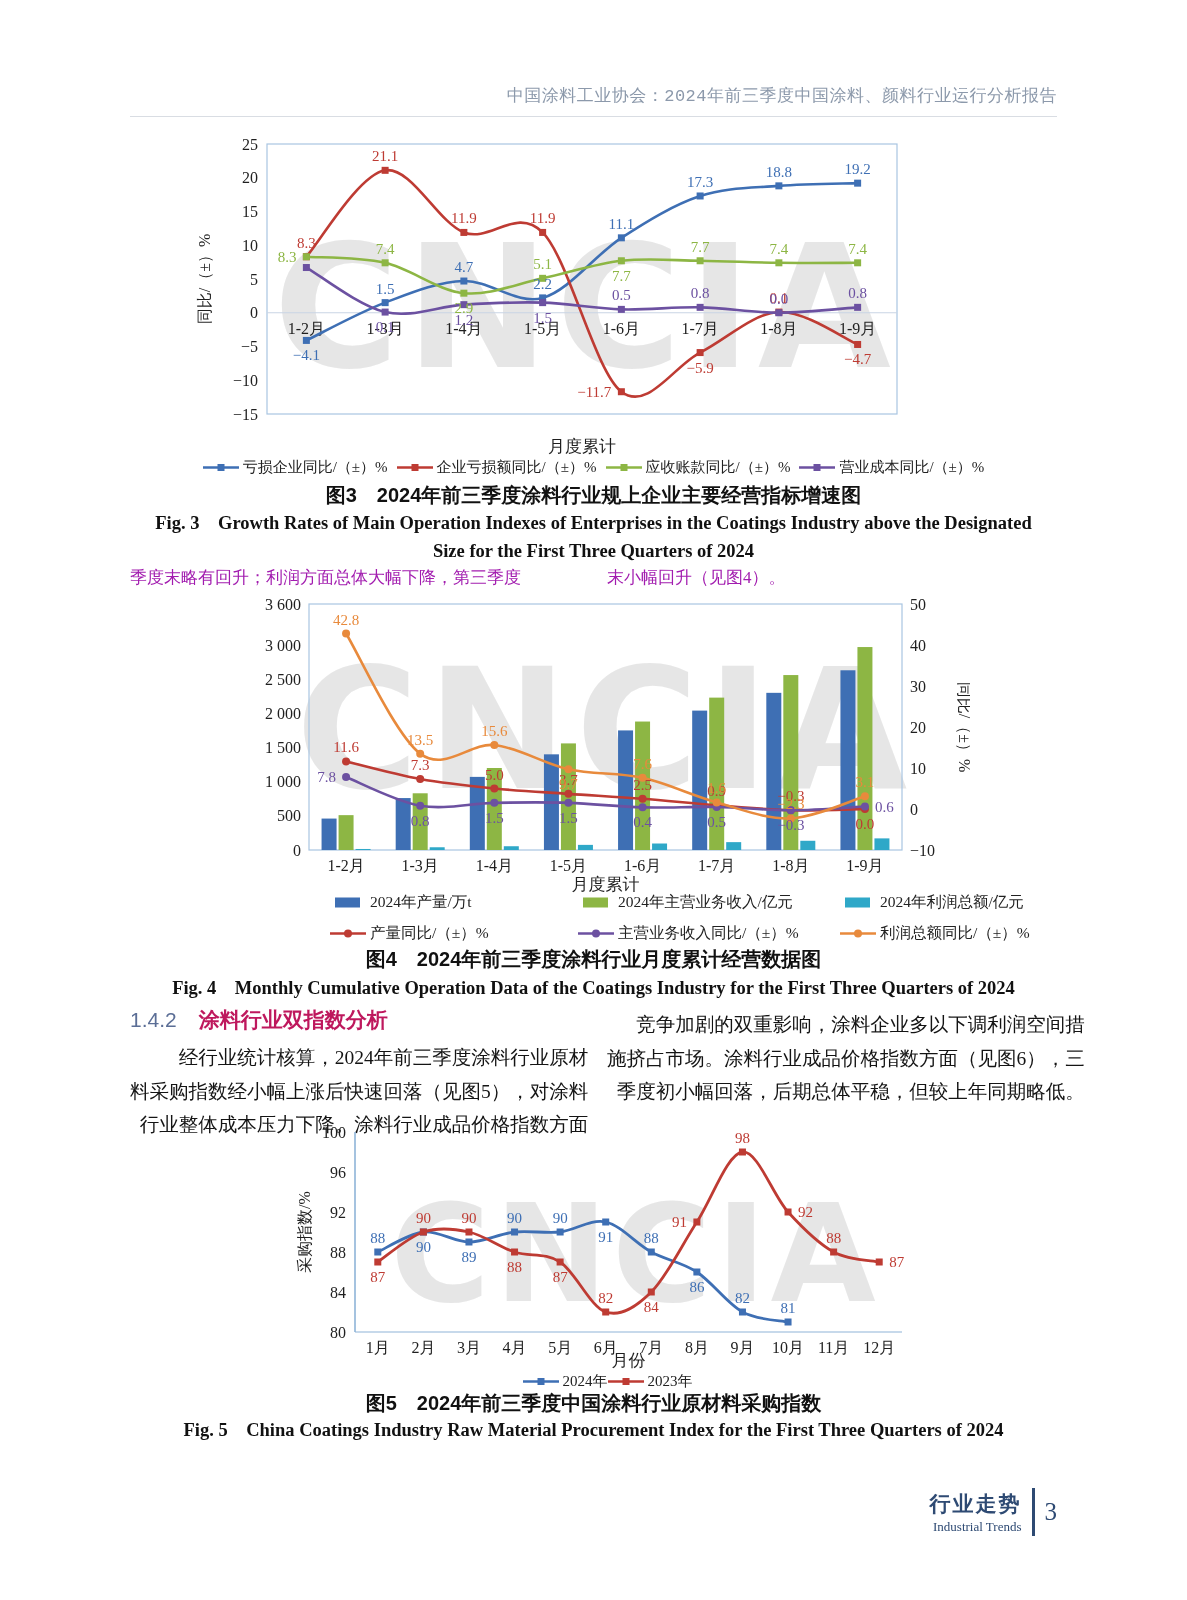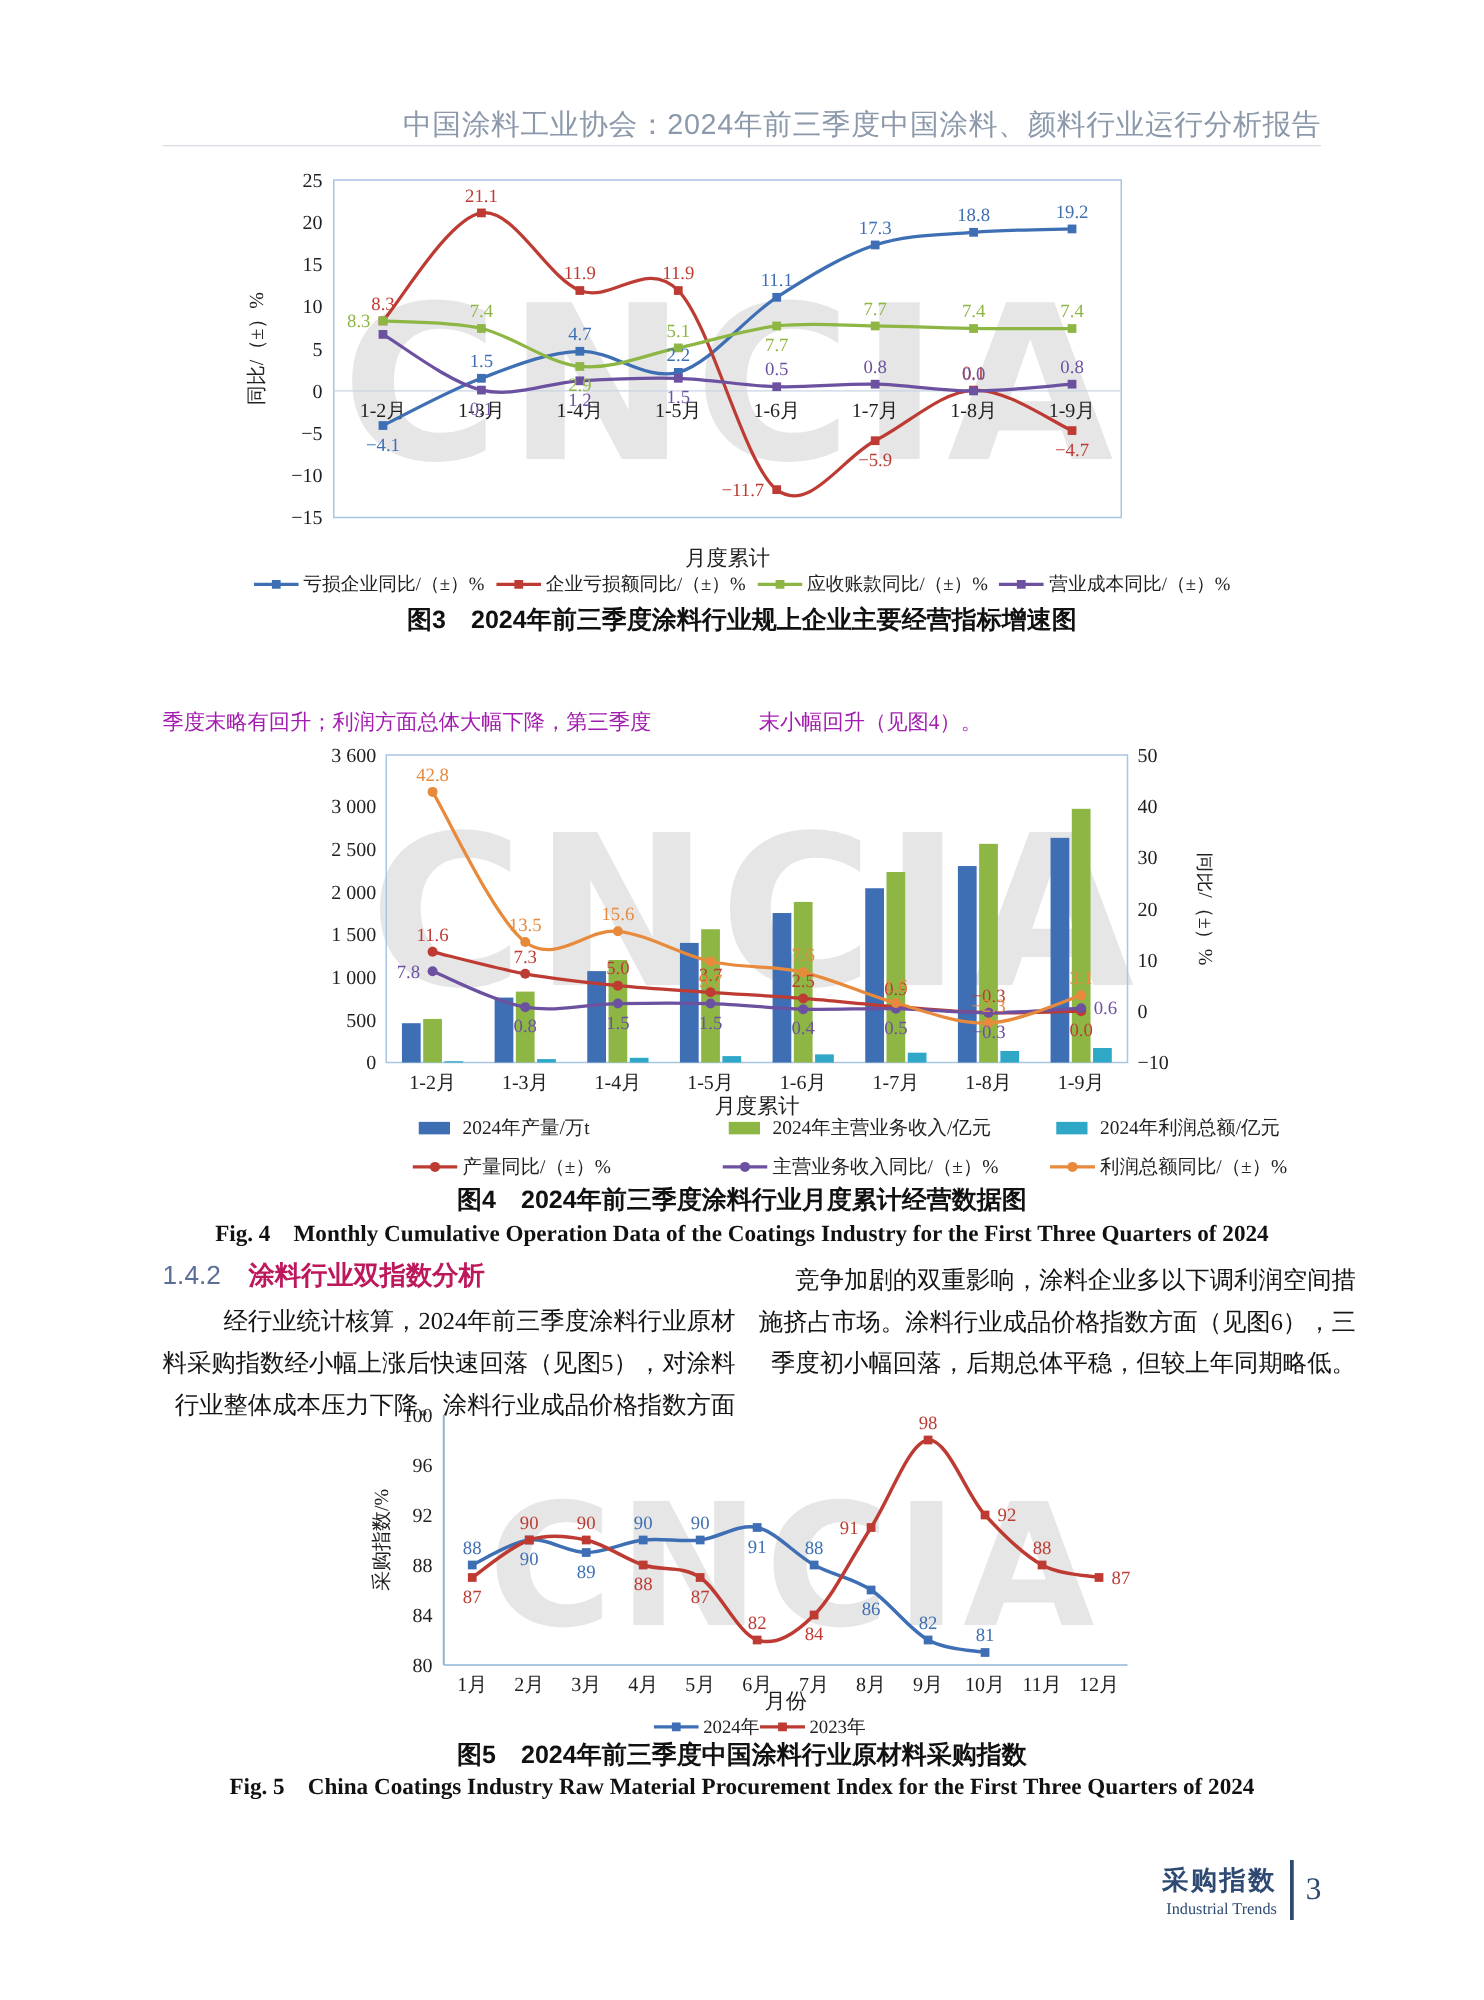--- a/index.html
+++ b/index.html
@@ -1,19 +1,19 @@
 <!DOCTYPE html>
 <html><head>
 <meta charset="utf-8">
 <style>
   html,body{margin:0;padding:0;background:#ffffff;}
   .page{position:relative;width:1187px;height:1600px;background:#fff;overflow:hidden;
         font-family:"Liberation Serif","DejaVu Serif",serif;color:#1a1a1a;}
-  .hdr{position:absolute;top:84px;right:130px;font-size:23px;color:#8C99AB;
-       font-family:Liberation Sans, sans-serif;letter-spacing:.5px;text-align:center;}
+  .hdr{position:absolute;top:84px;right:130px;font-size:17px;color:#8C99AB;
+       font-family:Liberation Mono, monospace;letter-spacing:.5px;text-align:center;}
   .hrule{position:absolute;left:130px;right:130px;top:116px;height:1px;background:#d9dde3;}
   .figure{position:absolute;}
   .figure svg{position:relative;z-index:1;display:block;}
   svg text{font-family:"Liberation Serif","DejaVu Serif",serif;}
   .watermark{position:absolute;z-index:0;font-family:"DejaVu Sans","Liberation Sans",sans-serif;
              font-weight:800;color:#d7d7d7;opacity:.6;line-height:1;text-align:center;
              user-select:none;pointer-events:none;}
   .legend{position:absolute;z-index:2;display:flex;align-items:center;font-size:15px;color:#222;}
   .lg-item{display:flex;align-items:center;gap:3px;white-space:nowrap;}
   .lg-t{padding-left:1px;}
@@ -161,20 +161,21 @@
       </span>
       <span class="lg-item">
         <svg width="36" height="13">
           <line x1="0" y1="6.5" x2="36" y2="6.5" stroke="#6C51A1" stroke-width="2.6"></line>
           <rect x="14.5" y="3" width="7" height="7" fill="#6C51A1"></rect>
         </svg>
         <span class="lg-t">营业成本同比/（±）%</span>
       </span>
     </div>
   <div class="cap-cn" style="top:482px">图3　2024年前三季度涂料行业规上企业主要经营指标增速图</div>
+  <div class="cap-en" style="top:509px;left:140px;width:907px">Fig. 3　Growth Rates of Main Operation Indexes of Enterprises in the Coatings Industry above the Designated Size for the First Three Quarters of 2024</div>
 
   <div class="bodyline" style="left:130px;top:566px">季度末略有回升；利润方面总体大幅下降，第三季度</div>
   <div class="bodyline" style="left:607px;top:566px">末小幅回升（见图4）。</div>
 
   <div class="figure" style="left:235px;top:594px;width:735px;height:302px">
     <div class="watermark" style="left:48px;top:52px;width:645px;font-size:168px;letter-spacing:8px;">CNCIA</div>
     <svg id="fig4-svg" width="735" height="302">
         <rect x="74" y="10" width="593" height="246" fill="none" stroke="#A9C5E2" stroke-width="1.2"></rect>
         <text x="66" y="261.5" font-size="16" fill="#1f1f1f" text-anchor="end">0</text>
         <text x="66" y="227.33333333333334" font-size="16" fill="#1f1f1f" text-anchor="end">500</text>
@@ -423,20 +424,20 @@
           <rect x="14.5" y="3" width="7" height="7" fill="#BE3B33"></rect>
         </svg>
         <span class="lg-t">2023年</span>
       </span>
     </div>
   <div class="cap-cn" style="top:1390px">图5　2024年前三季度中国涂料行业原材料采购指数</div>
   <div class="cap-en" style="top:1416px;left:140px;width:907px">Fig. 5　China Coatings Industry Raw Material Procurement Index for the First Three Quarters of 2024</div>
 
   <div class="footer">
     <div class="f-txt">
-      <div class="f-cn">采购指数</div>
+      <div class="f-cn">行业走势</div>
       <div class="f-en">Industrial Trends</div>
     </div>
     <div class="f-bar"></div>
     <div class="f-num">3</div>
   </div>
 
 </div>
 
 </body></html>

